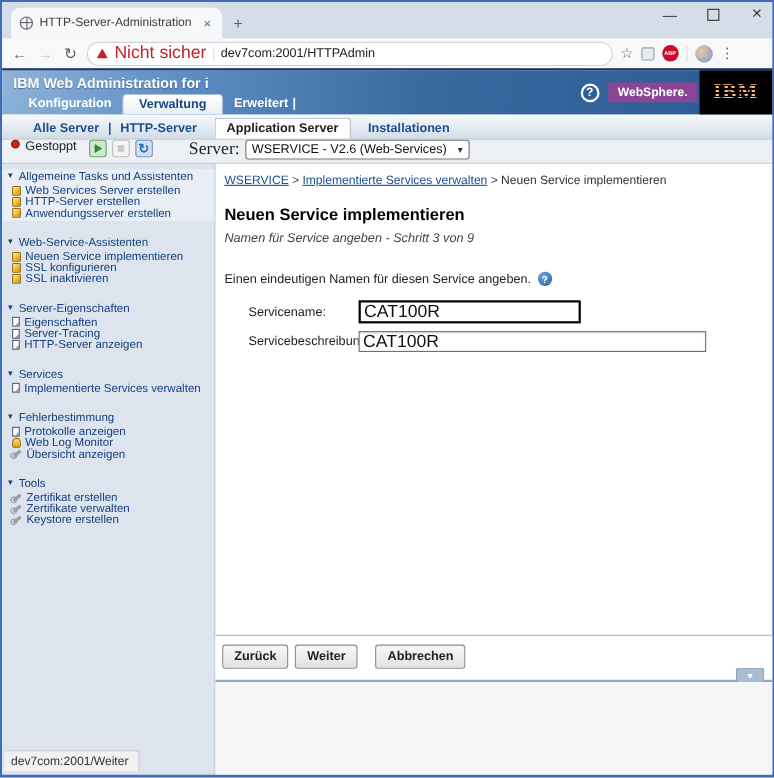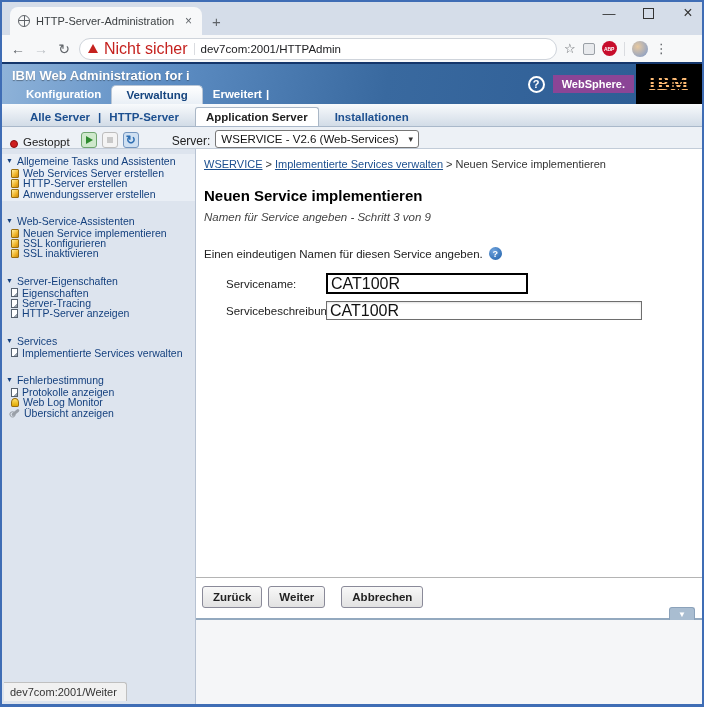--- a/index.html
+++ b/index.html
@@ -50,30 +50,30 @@
   .ibmlogo .txt{color:#fdba74;font-family:"Liberation Serif",serif;font-weight:bold;font-size:19px;letter-spacing:1px;position:relative;}
   .ibmlogo .txt::after{content:"";position:absolute;inset:2px 0 3px 0;background:repeating-linear-gradient(to bottom,transparent 0 1.9px,#000 1.9px 3.4px);}
 
   
   .subnav{height:23px;flex:0 0 auto;background:linear-gradient(#f8fafc,#d2dce7);border-bottom:1px solid #a9b8ca;display:flex;align-items:flex-end;padding-left:22px;box-sizing:border-box;}
   .snlink{color:#1c4f8f;font-weight:bold;font-size:11.5px;padding:3px 6px;}
   .sndiv{color:#1c4f8f;font-weight:bold;font-size:11.5px;padding:3px 2px;}
   .sntab-active{background:#fff;border:1px solid #aab7c6;border-bottom:none;border-radius:3px 3px 0 0;color:#222;font-weight:bold;font-size:11.5px;padding:3px 10px;margin:0 10px;}
 
   
-  .serverbar{height:21px;flex:0 0 auto;background:#edf1f6;border-bottom:1px solid #c2ccd8;display:flex;align-items:flex-end;padding:0 8px;gap:5px;}
+  .serverbar{height:21px;flex:0 0 auto;background:#edf1f6;border-bottom:1px solid #c2ccd8;display:flex;align-items:flex-start;padding:0 8px;gap:5px;}
   .reddot{width:8px;height:8px;border-radius:50%;background:#cf1f1f;border:1px solid #8c1010;box-sizing:border-box;}
   .statuslbl{font-size:11.5px;color:#222;margin-right:6px;}
   .cbtn{width:16px;height:16px;border-radius:3px;box-sizing:border-box;display:flex;align-items:center;justify-content:center;}
   .cbtn.play{background:#cfe9cc;border:1px solid #6fa56f;}
   .play-tri{width:0;height:0;border-top:4px solid transparent;border-bottom:4px solid transparent;border-left:7px solid #2e8b2e;margin-left:2px;}
   .cbtn.stop{background:#f4f4f4;border:1px solid #bdbdbd;}
   .stop-sq{width:6px;height:6px;background:#c9c9c9;}
   .cbtn.refresh{background:#cfe0f2;border:1px solid #7496bf;color:#2f6fb3;font-weight:bold;font-size:12px;}
-  .srvlbl{font-size:12px;color:#222;margin-left:28px;}
+  .srvlbl{font-size:16px;color:#222;margin-left:28px;font-family:Liberation Serif, serif;}
   .srvselect{height:18px;background:#fff;border:1px solid #767676;border-radius:3px;display:flex;align-items:center;padding:0 5px;gap:10px;min-width:195px;box-sizing:border-box;}
   .srvselect .val{font-size:11.5px;color:#111;white-space:nowrap;}
   .srvselect .caret{font-size:9px;color:#333;margin-left:auto;}
 
   
   .appbody{flex:1;display:flex;min-height:0;}
   .sidebar{width:194px;flex:0 0 auto;background:#dde4ee;border-right:1px solid #b7c2d2;box-sizing:border-box;padding-top:5px;overflow:hidden;font-size:10.5px;}
   .navsec{margin-bottom:13px;padding:2px 0;}
   .navsec.hl{background:#e9eef5;}
   .sechead{display:flex;align-items:center;gap:4px;color:#14407e;padding-left:4px;line-height:10px;margin-bottom:2px;}
@@ -271,20 +271,38 @@
         <div class="navitem">
           <span class="ic" data-icon="bell"></span>
           <span>Web Log Monitor</span>
         </div>
         <div class="navitem">
           <span class="ic" data-icon="wrench"></span>
           <span>Übersicht anzeigen</span>
         </div>
       </div>
 
+      <div class="navsec">
+        <div class="sechead">
+          <span class="tri">▼</span>
+          <span>Tools</span>
+        </div>
+        <div class="navitem">
+          <span class="ic" data-icon="wrench"></span>
+          <span>Zertifikat erstellen</span>
+        </div>
+        <div class="navitem">
+          <span class="ic" data-icon="wrench"></span>
+          <span>Zertifikate verwalten</span>
+        </div>
+        <div class="navitem">
+          <span class="ic" data-icon="wrench"></span>
+          <span>Keystore erstellen</span>
+        </div>
+      </div>
 
     </div>
 
     <div class="content">
       <div class="content-main">
         <div class="breadcrumb">
           <span class="bc-link">WSERVICE</span><span class="bc-sep">&gt;</span><span class="bc-link">Implementierte Services verwalten</span><span class="bc-sep">&gt;</span><span>Neuen Service implementieren</span>
         </div>
 
         <div class="pagetitle">Neuen Service implementieren</div>

